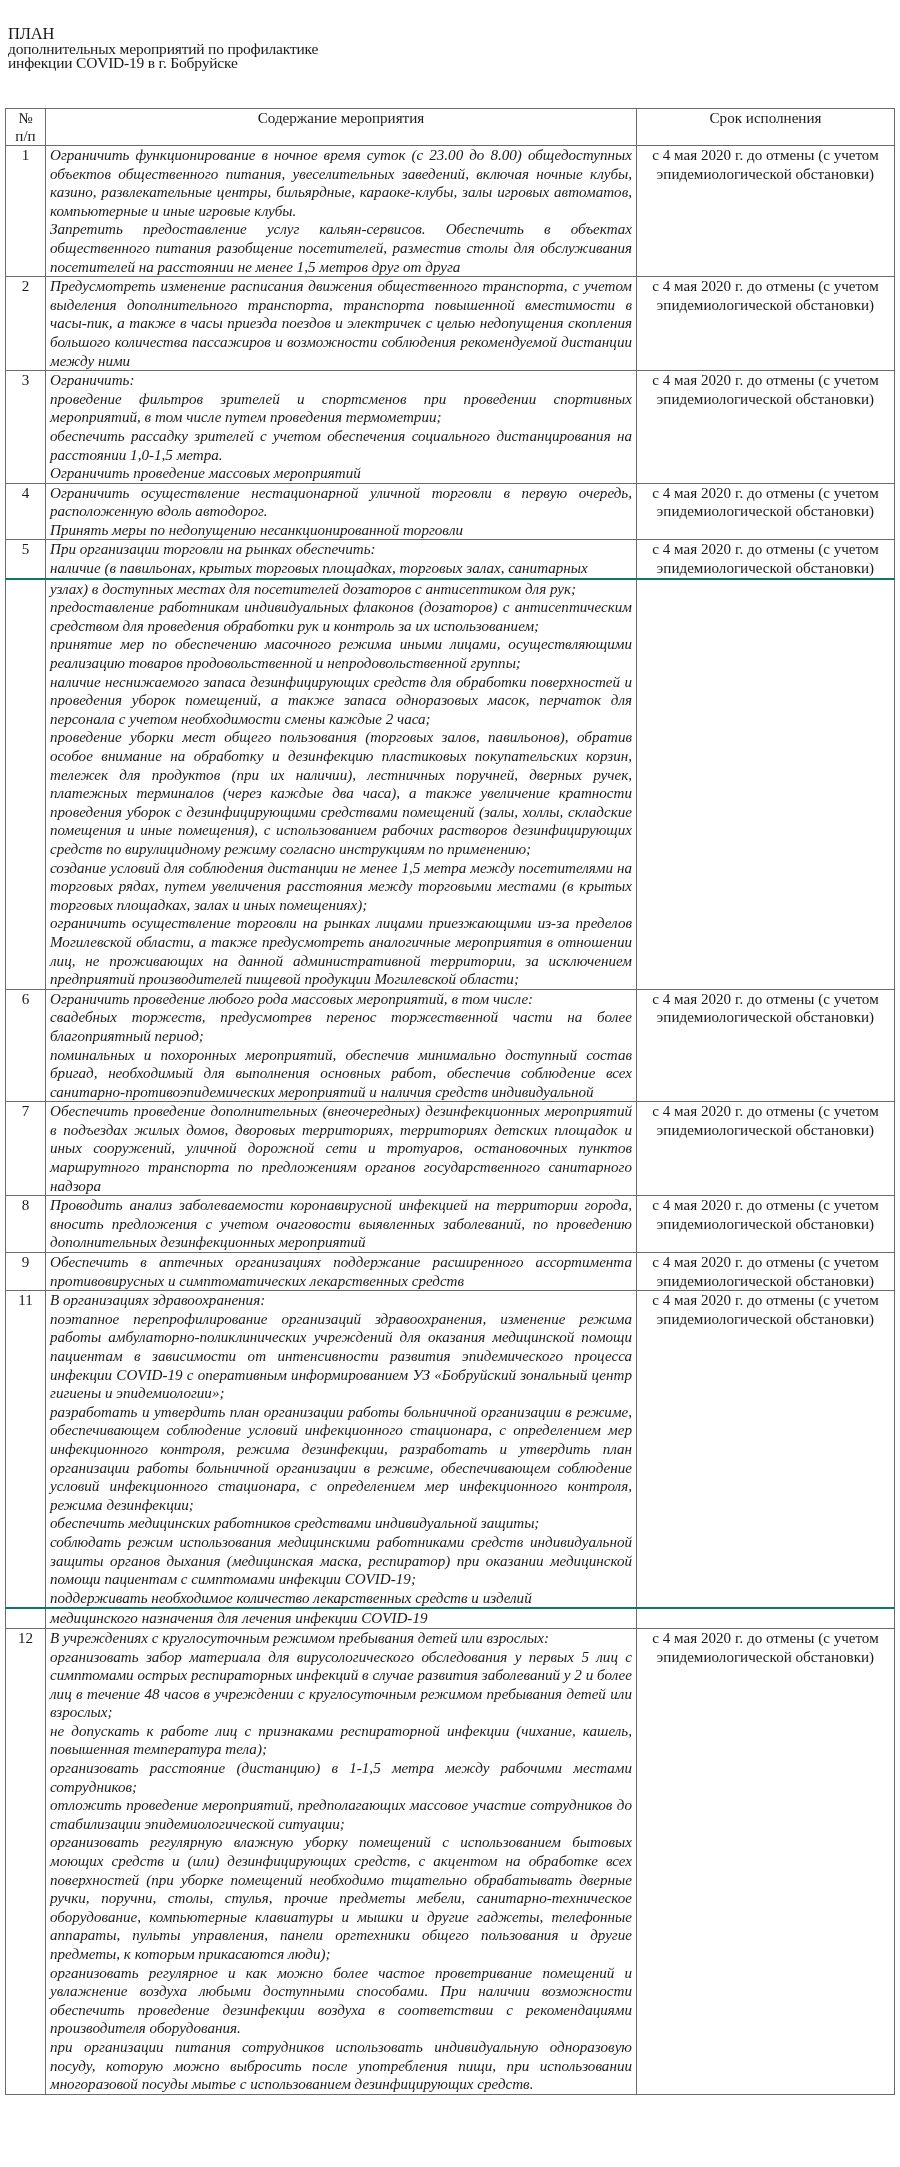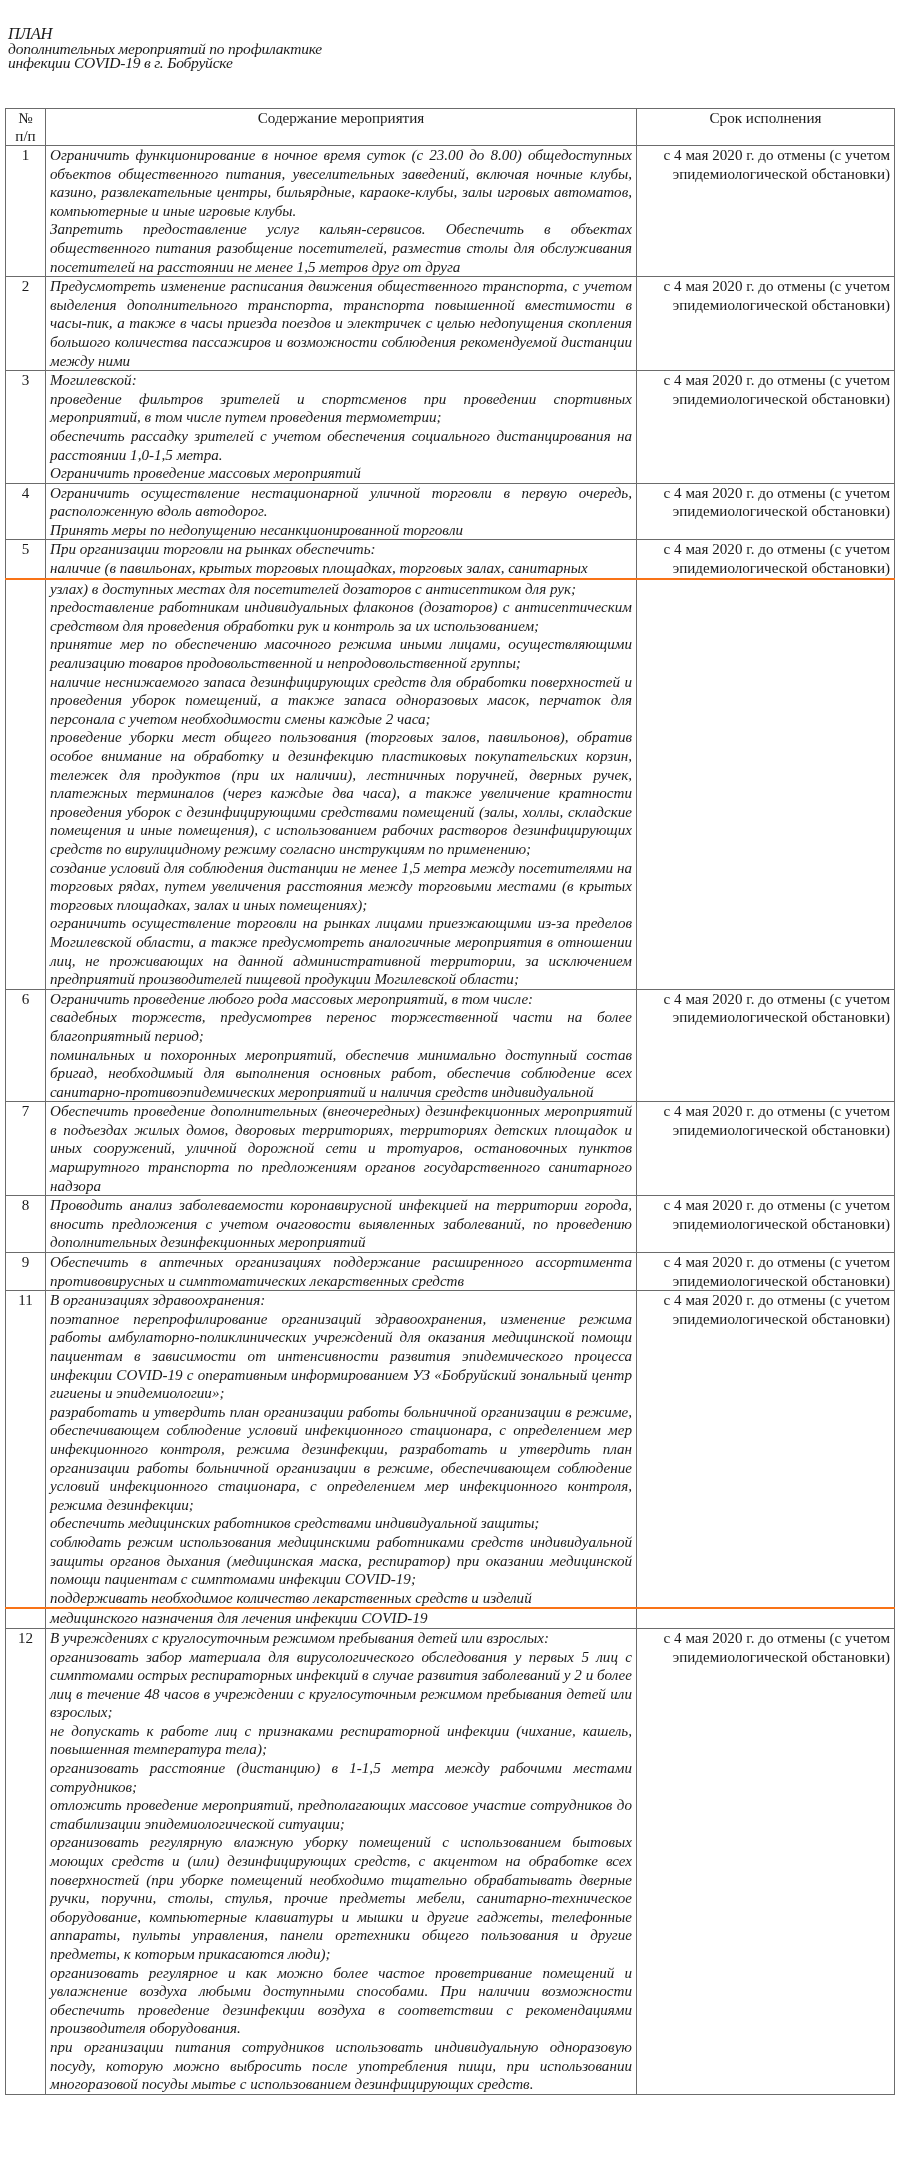--- a/index.html
+++ b/index.html
@@ -11,21 +11,20 @@
     font-family: "Liberation Serif", serif;
     color: #1a1a1a;
   }
   .title-block {
     position: absolute;
     left: 8px;
     top: 26px;
     font-size: 15.5px;
     line-height: 14px;
     letter-spacing: -0.2px;
-    font-style: italic;
   }
   .title-block div { white-space: nowrap; }
   .title-block .t1 { font-size: 16.5px; line-height: 16px; }
   table.plan {
     position: absolute;
     left: 5px;
     top: 108px;
     width: 889px;
     border-collapse: collapse;
     table-layout: fixed;
@@ -38,24 +37,24 @@
     padding: 0 4px 0 4px;
     font-weight: normal;
   }
   col.c-num { width: 40px; }
   col.c-content { width: 591px; }
   col.c-deadline { width: 258px; }
   th { text-align: center; }
   td.num { text-align: center; }
   td.content { text-align: justify; }
   td.content p { margin: 0; text-align: justify; text-align-last: left; font-style: italic; }
-  td.deadline { text-align: right; padding-left: 6px; }
+  td.deadline { text-align: center; padding-left: 6px; }
   th.h-num { line-height: 18px; padding-top: 2px; padding-bottom: 2px; }
   th.h-content, th.h-deadline { padding-top: 1px; }
-  tr.cont td { border-top: 2px solid #f97316; }
+  tr.cont td { border-top: 2px solid #0f766e; }
 </style>
 </head>
 <body>
 
 <div class="title-block">
   <div class="t1">ПЛАН</div>
   <div>дополнительных мероприятий по профилактике</div>
   <div>инфекции COVID-19 в г. Бобруйске</div>
 </div>
 
@@ -87,21 +86,21 @@
       <tr>
         <td class="num">2</td>
         <td class="content">
           <p>Предусмотреть изменение расписания движения общественного транспорта, с учетом выделения дополнительного транспорта, транспорта повышенной вместимости в часы-пик, а также в часы приезда поездов и электричек с целью недопущения скопления большого количества пассажиров и возможности соблюдения рекомендуемой дистанции между ними</p>
         </td>
         <td class="deadline">с 4 мая 2020 г. до отмены (с учетом эпидемиологической обстановки)</td>
       </tr>
       <tr>
         <td class="num">3</td>
         <td class="content">
-          <p>Могилевской:</p>
+          <p>Ограничить:</p>
           <p>проведение фильтров зрителей и спортсменов при проведении спортивных мероприятий, в том числе путем проведения термометрии;</p>
           <p>обеспечить рассадку зрителей с учетом обеспечения социального дистанцирования на расстоянии 1,0-1,5 метра.</p>
           <p>Ограничить проведение массовых мероприятий</p>
         </td>
         <td class="deadline">с 4 мая 2020 г. до отмены (с учетом эпидемиологической обстановки)</td>
       </tr>
       <tr>
         <td class="num">4</td>
         <td class="content">
           <p>Ограничить осуществление нестационарной уличной торговли в первую очередь, расположенную вдоль автодорог.</p>

